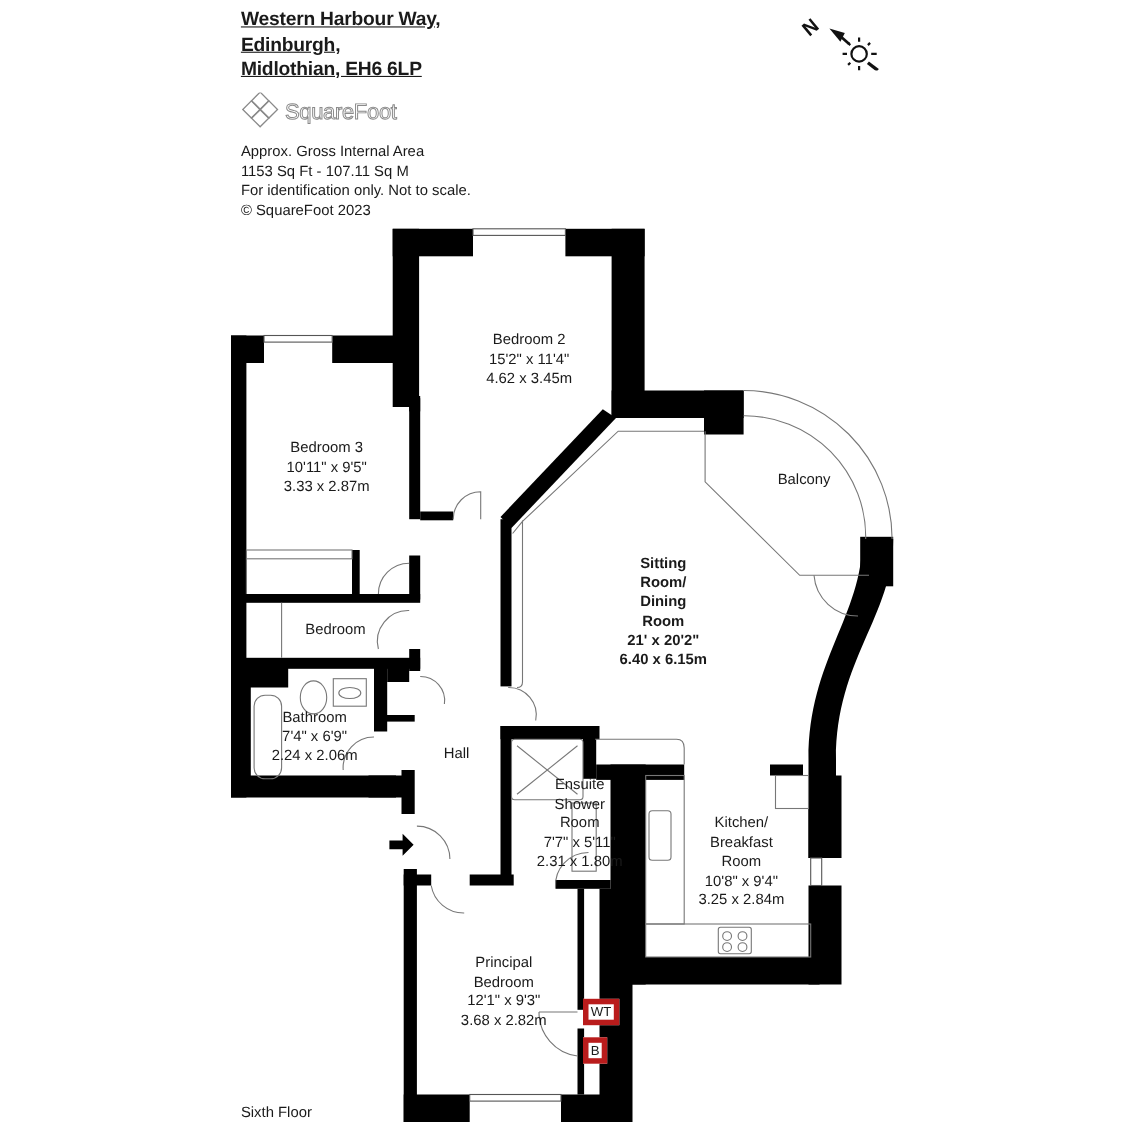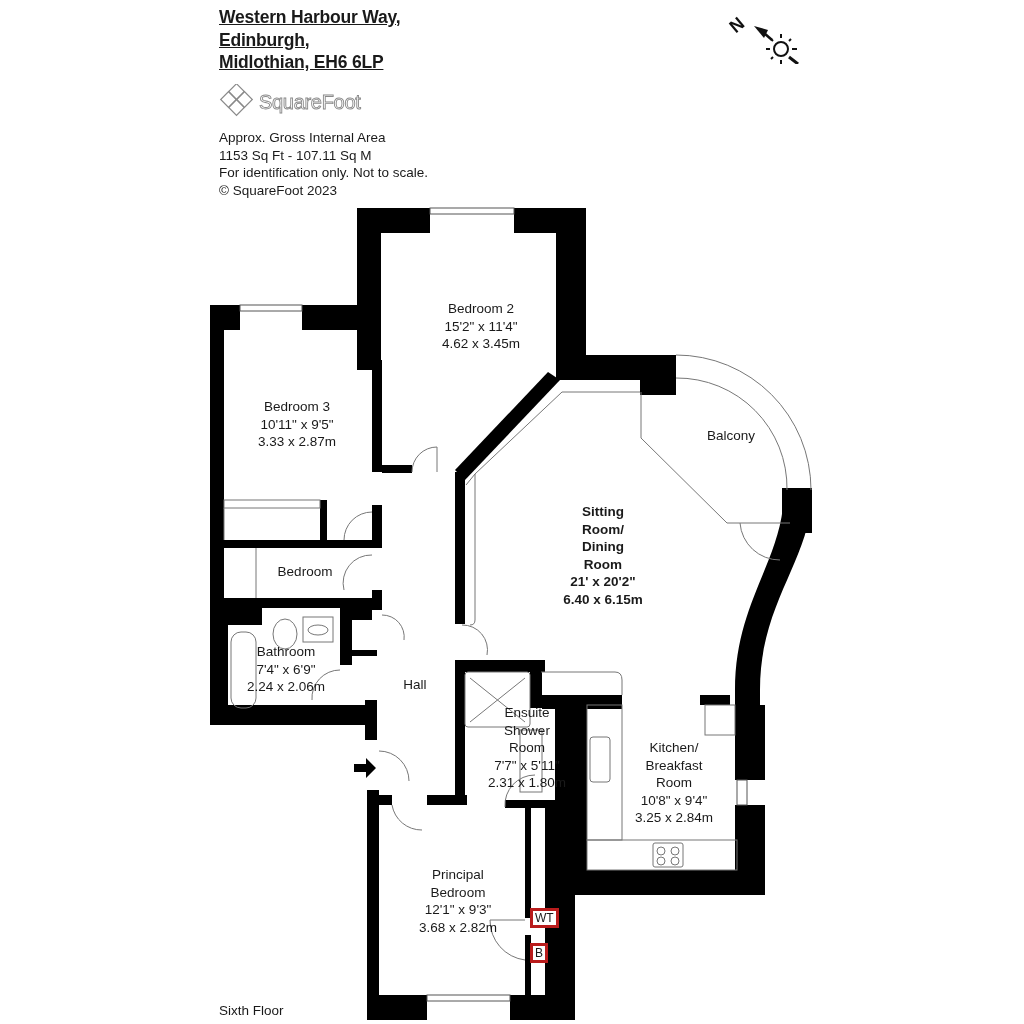--- a/index.html
+++ b/index.html
@@ -8,21 +8,21 @@
   .address-line { font-weight:bold; font-size:17.5px; line-height:22.5px; letter-spacing:-0.2px; display:block;text-decoration:underline; }
   .logo { position:absolute; left:219px; top:84px; display:flex; align-items:center; gap:4px; }
   .logo-text { font-size:20px; color:#ffffff; -webkit-text-stroke:0.9px #8a8a8a; letter-spacing:-0.3px; }
   .info { position:absolute; left:219px; top:129px; font-size:13.5px; line-height:17.5px; color:#1a1a1a; }
   .info span { display:block; }
   .compass { position:absolute; left:726px; top:4px; width:80px; height:60px; }
   .plan { position:absolute; left:0; top:0; width:1024px; height:1024px; }
   .label { position:absolute; text-align:center; font-size:13.5px; line-height:17.5px; color:#1a1a1a; transform:translateX(-50%); white-space:nowrap; }
   .label span { display:block; }
   .floor-label { position:absolute; left:219px; top:1003px; font-size:13.5px;text-align:right; }
-  .fixture-tag { position:absolute; font-size:12px; border:3px solid #b91c1c; padding:0 2px; line-height:14px; background:#fff; }
+  .fixture-tag { position:absolute; font-size:12px; border:5px solid #b91c1c; padding:0 2px; line-height:14px; background:#fff; }
 </style>
 </head>
 <body>
 
 <div class="header">
   <span class="address-line">Western Harbour Way,</span>
   <span class="address-line">Edinburgh,</span>
   <span class="address-line">Midlothian, EH6 6LP</span>
 </div>
 

